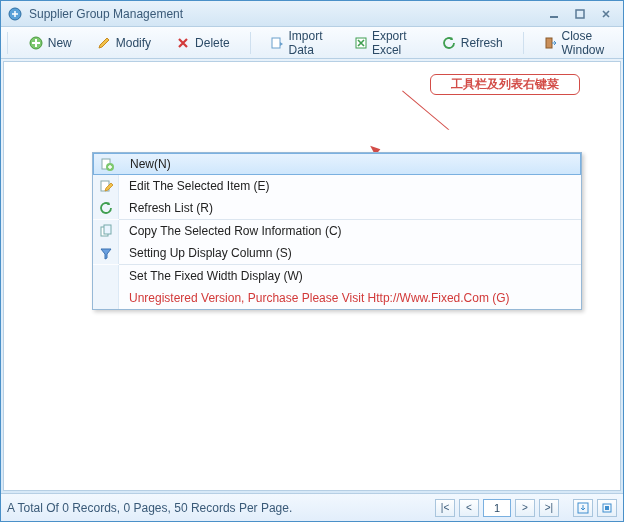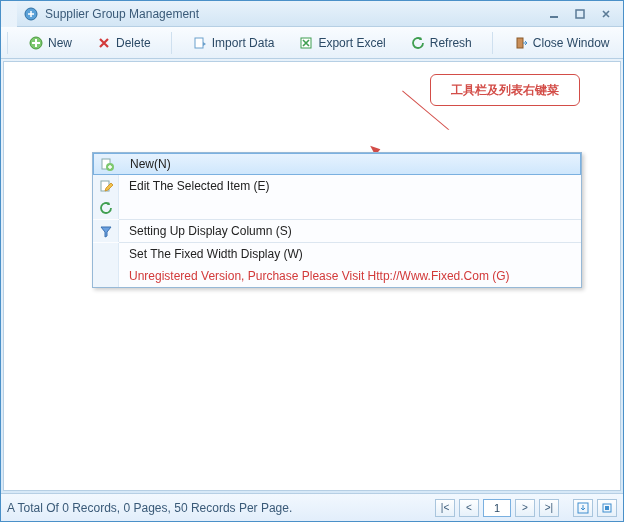--- a/index.html
+++ b/index.html
@@ -10,21 +10,20 @@
   border: 1px solid #4a90c8;
   display: flex; flex-direction: column;
   background: linear-gradient(#eaf3fb, #d6e8f7);
 }
 .titlebar {
   height: 26px; display: flex; align-items: center;
   padding: 0 6px;
   background: linear-gradient(#e8f2fb, #d3e6f5);
   border-bottom: 1px solid #b6cfe4;
   color: #3a5a78;
-  margin-left: 16px;
 }
 .titlebar .app-icon { width: 16px; height: 16px; margin-right: 6px; display:flex; align-items:center; justify-content:center; }
 .titlebar .title { flex: 1; }
 .titlebar .winbtn { width: 22px; height: 16px; margin-left: 4px; display:flex; align-items:center; justify-content:center; color:#5a7a96; cursor:pointer; }
 
 .toolbar {
   height: 32px; display: flex; align-items: center; gap: 12px;
   padding: 2px 4px;
   background: linear-gradient(#f9fcff, #e7f1fa);
   border-bottom: 1px solid #b6cfe4;
@@ -36,21 +35,21 @@
   color:#2b4a66;
 }
 .tbtn .ico { width:16px; height:16px; display:flex; align-items:center; justify-content:center; }
 
 .content {
   flex:1; position:relative; background:#fff; margin:2px; border:1px solid #b6cfe4;
 }
 
 .callout {
   position:absolute; top:12px; right:40px;
-  width:150px; height:32px;
+  width:150px; height:21px;
   border:1px solid #d34d48; border-radius:6px;
   background:#fff; color:#d34d48;
   display:flex; align-items:center; justify-content:center;
   font-weight:bold;
 }
 .callout::before{
   content:""; position:absolute; left:-55px; top:28px;
   width:60px; height:60px;
   border-top:1px solid #d34d48;
   border-right:1px solid transparent;
@@ -143,20 +142,28 @@
           <svg width="14" height="14">
             <circle cx="7" cy="7" r="6" fill="#7dc86f" stroke="#4a9a3e"></circle>
             <path d="M7 3v8M3 7h8" stroke="#fff" stroke-width="2"></path>
           </svg>
         </span>
       <span>New</span>
     </div>
     <div class="tbtn">
       <span class="ico">
           <svg width="14" height="14">
+            <path d="M2 12l1-3 7-7 2 2-7 7-3 1z" fill="#f2c24a" stroke="#c88b1f"></path>
+          </svg>
+        </span>
+      <span>Modify</span>
+    </div>
+    <div class="tbtn">
+      <span class="ico">
+          <svg width="14" height="14">
             <path d="M3 3l8 8M11 3l-8 8" stroke="#d23a3a" stroke-width="2.2"></path>
           </svg>
         </span>
       <span>Delete</span>
     </div>
     <div class="tool-sep"></div>
     <div class="tbtn">
       <span class="ico">
           <svg width="14" height="14">
             <rect x="2" y="2" width="8" height="10" fill="#fff" stroke="#6aa0cc"></rect>
@@ -221,22 +228,32 @@
           </span>
         <span class="cm-label">Edit The Selected Item (E)</span>
       </div>
       <div class="cm-row">
         <span class="cm-icon-col">
             <svg width="14" height="14">
               <path d="M12 7a5 5 0 1 1-2-4" fill="none" stroke="#3f9e50" stroke-width="1.8"></path>
               <path d="M10 1l1 3-3 0z" fill="#3f9e50"></path>
             </svg>
           </span>
+        <span class="cm-label">Refresh List  (R)</span>
       </div>
       <div class="cm-sep"></div>
+      <div class="cm-row">
+        <span class="cm-icon-col">
+            <svg width="14" height="14">
+              <rect x="2" y="3" width="7" height="9" fill="#fff" stroke="#7aa"></rect>
+              <rect x="5" y="1" width="7" height="9" fill="#eaf5ff" stroke="#7aa"></rect>
+            </svg>
+          </span>
+        <span class="cm-label">Copy The Selected Row Information (C)</span>
+      </div>
       <div class="cm-row">
         <span class="cm-icon-col">
             <svg width="14" height="14">
               <path d="M2 3h10l-4 5v4l-2 1v-5z" fill="#6aa0e0" stroke="#3a70b0"></path>
             </svg>
           </span>
         <span class="cm-label">Setting Up Display Column (S)</span>
       </div>
       <div class="cm-sep"></div>
       <div class="cm-row">

